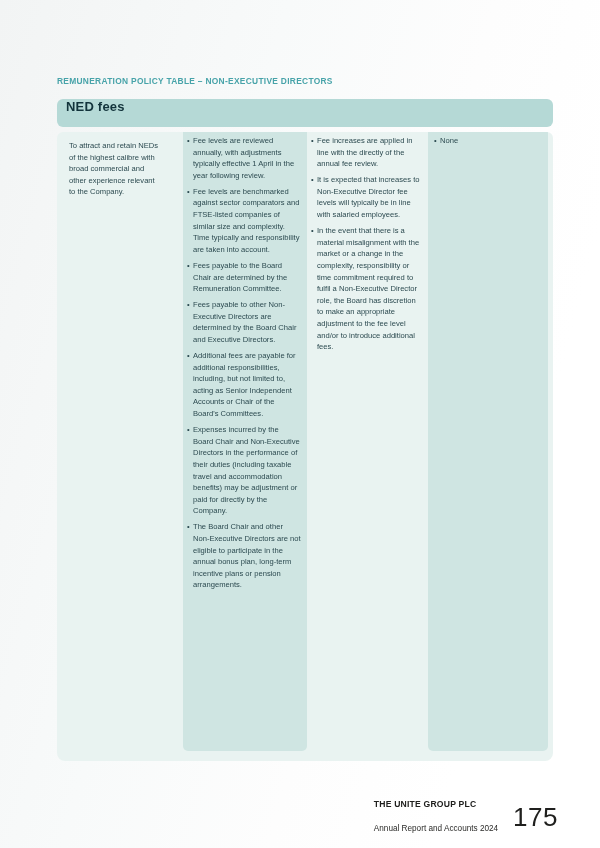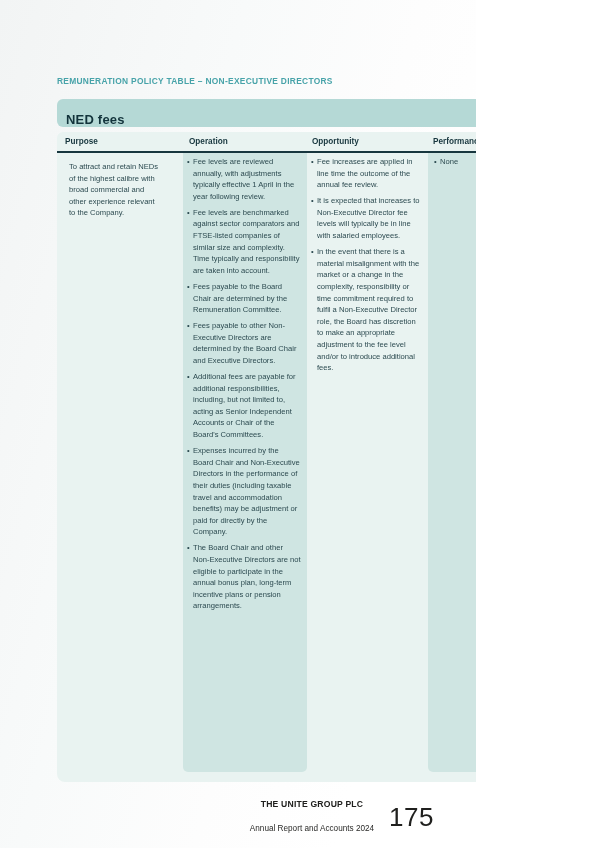--- a/index.html
+++ b/index.html
@@ -1,33 +1,33 @@
 <!DOCTYPE html>
 <html><head>
 <meta charset="utf-8">
 <style>
   html,body { margin:0; padding:0; }
   .page {
     position:relative;
-    width:476px; height:848px;
+    width:600px; height:848px;
     background: linear-gradient(105deg, #f2f4f4 0%, #f8fafa 35%, #fdfdfd 60%, #ffffff 80%);
     font-family: "Liberation Sans", sans-serif;
     color:#2c4a50;
     overflow:hidden;
   }
   .content { position:absolute; left:57px; top:76px; width:496px; }
 
   .section-heading {
     font-size:8.4px; font-weight:700; letter-spacing:.3px;
     color:#47a3a9; line-height:10px; margin-bottom:13px;
   }
 
   .ned-bar {
     height:28px; background:#b5d9d6; border-radius:6px;
-    display:flex; align-items:flex-end; padding-left:9px;
+    display:flex; align-items:flex-start; padding-left:9px;
     box-sizing:border-box; margin-bottom:5px;
   }
   .ned-bar span { font-size:13px; font-weight:700; color:#12333b; letter-spacing:.2px; }
 
   .policy-table {
     background:#e9f3f1; border-radius:6px 6px 8px 8px; overflow:hidden;
   }
   .thead {
     display:grid; grid-template-columns:126px 124px 121px 125px;
     align-items:center; height:19px;
@@ -48,44 +48,38 @@
   .cell.perf    { padding:3px 6px 6px 6px; background:#cfe5e2; border-radius:0 0 5px 5px; margin-right:5px; }
   .cell p { margin:4px; }
 
   .b { display:flex; margin-bottom:4.5px; }
   .b .dot { width:6px; flex:0 0 6px; text-align:left; }
 
   .footer {
     position:absolute; top:799px; right:42px;
     display:flex; align-items:center;
   }
-  .footer-text { text-align:center; margin-right:15px; color:#20201e; }
+  .footer-text { text-align:left; margin-right:15px; color:#20201e; }
   .footer-company { font-size:8.6px; font-weight:700; letter-spacing:.2px; line-height:10px; }
   .footer-report  { font-size:8.2px; line-height:10px; margin-top:15px; color:#2a2a28; }
   .page-number { font-size:26px; font-weight:400; color:#20201e; letter-spacing:.5px; line-height:26px; }
 </style>
 </head>
 <body>
 
 <div class="page">
   <div class="content">
 
     <div class="section-heading">REMUNERATION POLICY TABLE – NON-EXECUTIVE DIRECTORS</div>
 
     <div class="ned-bar">
       <span>NED fees</span>
     </div>
 
     <div class="policy-table">
-      <div class="thead">
-        <div class="th1">Purpose</div>
-        <div class="th2">Operation</div>
-        <div class="th3">Opportunity</div>
-        <div class="th4">Performance metrics</div>
-      </div>
 
       <div class="tbody">
 
         <div class="cell purpose">
           <p>To attract and retain NEDs of the highest calibre with broad commercial and other experience relevant to the Company.</p>
         </div>
 
         <div class="cell op">
           <div class="b">
             <span class="dot">•</span>
@@ -113,21 +107,21 @@
           </div>
           <div class="b">
             <span class="dot">•</span>
             <span class="bt">The Board Chair and other Non-Executive Directors are not eligible to participate in the annual bonus plan, long-term incentive plans or pension arrangements.</span>
           </div>
         </div>
 
         <div class="cell opp">
           <div class="b">
             <span class="dot">•</span>
-            <span class="bt">Fee increases are applied in line time the outcome of the annual fee review.</span>
+            <span class="bt">Fee increases are applied in line with the directly of the annual fee review.</span>
           </div>
           <div class="b">
             <span class="dot">•</span>
             <span class="bt">It is expected that increases to Non-Executive Director fee levels will typically be in line with salaried employees.</span>
           </div>
           <div class="b">
             <span class="dot">•</span>
             <span class="bt">In the event that there is a material misalignment with the market or a change in the complexity, responsibility or time commitment required to fulfil a Non-Executive Director role, the Board has discretion to make an appropriate adjustment to the fee level and/or to introduce additional fees.</span>
           </div>
         </div>

